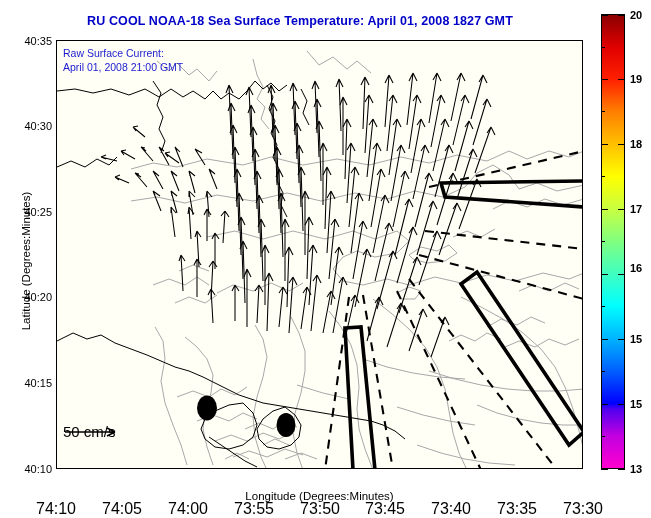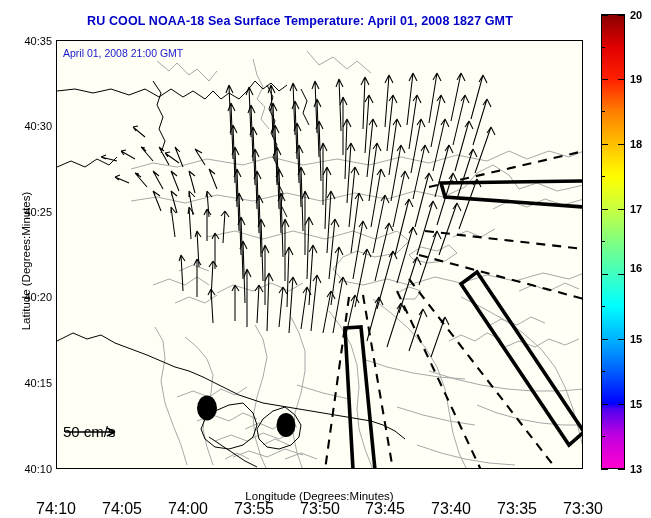--- a/index.html
+++ b/index.html
@@ -316,20 +316,21 @@
         <path d="M288,287 L304,286 L318,429 L296,429 Z"></path>
       </g>
 
       <g fill="#000000">
         <ellipse cx="150" cy="367" rx="10" ry="12.5"></ellipse>
         <ellipse cx="229" cy="384" rx="9.5" ry="12"></ellipse>
       </g>
     </svg>
 
     <div class="annot">
+      <div>Raw Surface Current:</div>
       <div>April 01, 2008 21:00 GMT</div>
     </div>
 
     <div class="scalebar">
       <div>50 cm/s</div>
       <svg class="arrowline" width="60" height="11">
         <path d="M2,6 L52,6 M52,6 L44,2 M52,6 L44,10" stroke="#000" stroke-width="1.4" fill="none"></path>
       </svg>
     </div>
   </div>

